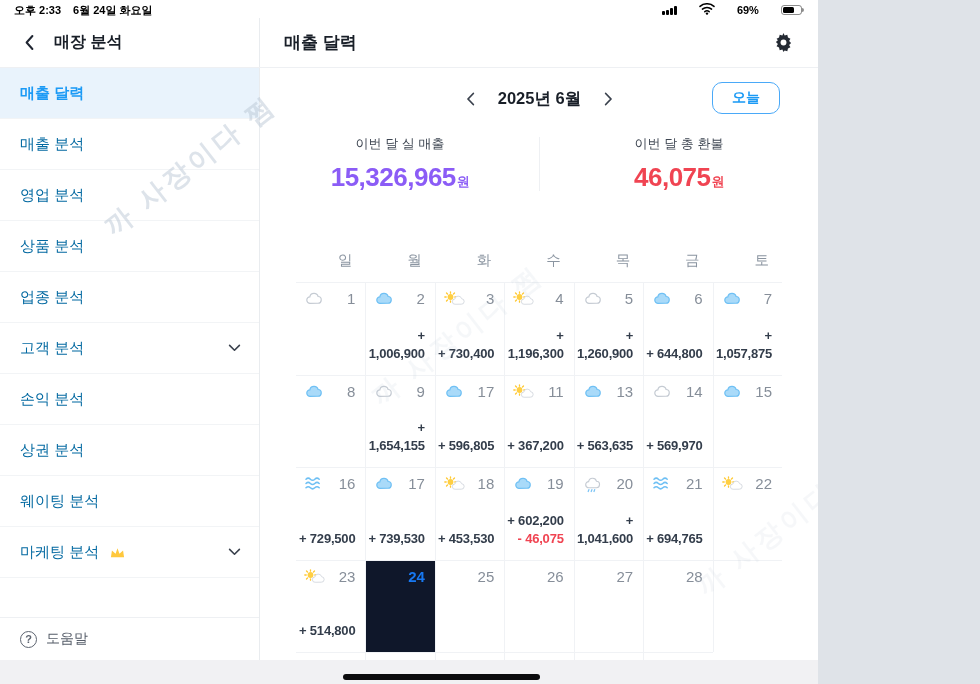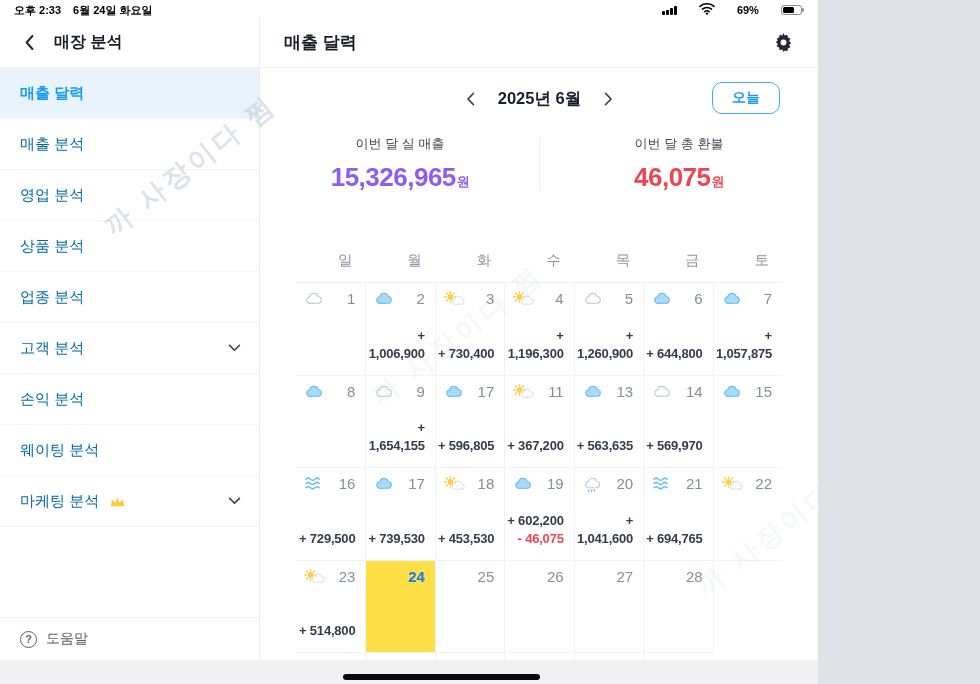--- a/index.html
+++ b/index.html
@@ -59,21 +59,21 @@
   .sum-col.refund .sum-value{color:#f04452;}
   .sum-divider{width:1px;height:54px;background:#eef0f3;}
   
   .calendar{margin:38px 36px 0 35px;}
   .weekday-row{display:grid;grid-template-columns:repeat(7,1fr);height:44px;}
   .weekday{display:flex;align-items:center;justify-content:flex-end;padding-right:13px;
     font-size:14.5px;color:#8b95a1;}
   .cal-grid{display:grid;grid-template-columns:repeat(7,1fr);grid-auto-rows:92.5px;}
   .cal-cell{position:relative;border-top:1px solid #f0f2f5;background:#fff;cursor:pointer;}
   .cal-cell:not(:nth-child(7n+1)){border-left:1px solid #f0f2f5;}
-  .cal-cell.today{background:#fde047;}
+  .cal-cell.today{background:#0f172a;}
   .day-num{position:absolute;top:7px;right:10px;font-size:15px;color:#868e99;}
   .cal-cell.today .day-num{color:#1778f2;font-weight:bold;}
   .wx{position:absolute;top:8px;left:8px;}
   .amounts{position:absolute;right:10px;bottom:12px;text-align:right;}
   .amount{font-size:13px;font-weight:bold;color:#333d4b;line-height:18px;letter-spacing:-0.2px;}
   .amount.neg{color:#f04452;}
   
   .watermark{position:absolute;font-size:27px;font-weight:bold;color:#b9c6d4;
     letter-spacing:4px;white-space:nowrap;transform:rotate(-38deg);transform-origin:0 50%;
     pointer-events:none;z-index:4;}
@@ -166,20 +166,24 @@
           <span>고객 분석</span>
           <span class="grow"></span>
           <span style="display:flex">
             <svg width="13" height="8" viewBox="0 0 13 8">
               <path d="M1.6 1.4L6.5 6.2 11.4 1.4" fill="none" stroke="#3a414d" stroke-width="1.6" stroke-linecap="round" stroke-linejoin="round"></path>
             </svg>
           </span>
         </div>
         <div class="side-item">
           <span>손익 분석</span>
+          <span class="grow"></span>
+        </div>
+        <div class="side-item">
+          <span>상권 분석</span>
           <span class="grow"></span>
         </div>
         <div class="side-item">
           <span>웨이팅 분석</span>
           <span class="grow"></span>
         </div>
         <div class="side-item">
           <span>마케팅 분석</span>
           <span style="display:flex;margin-left:2px">
             <svg width="17" height="13" viewBox="0 0 22 15">

